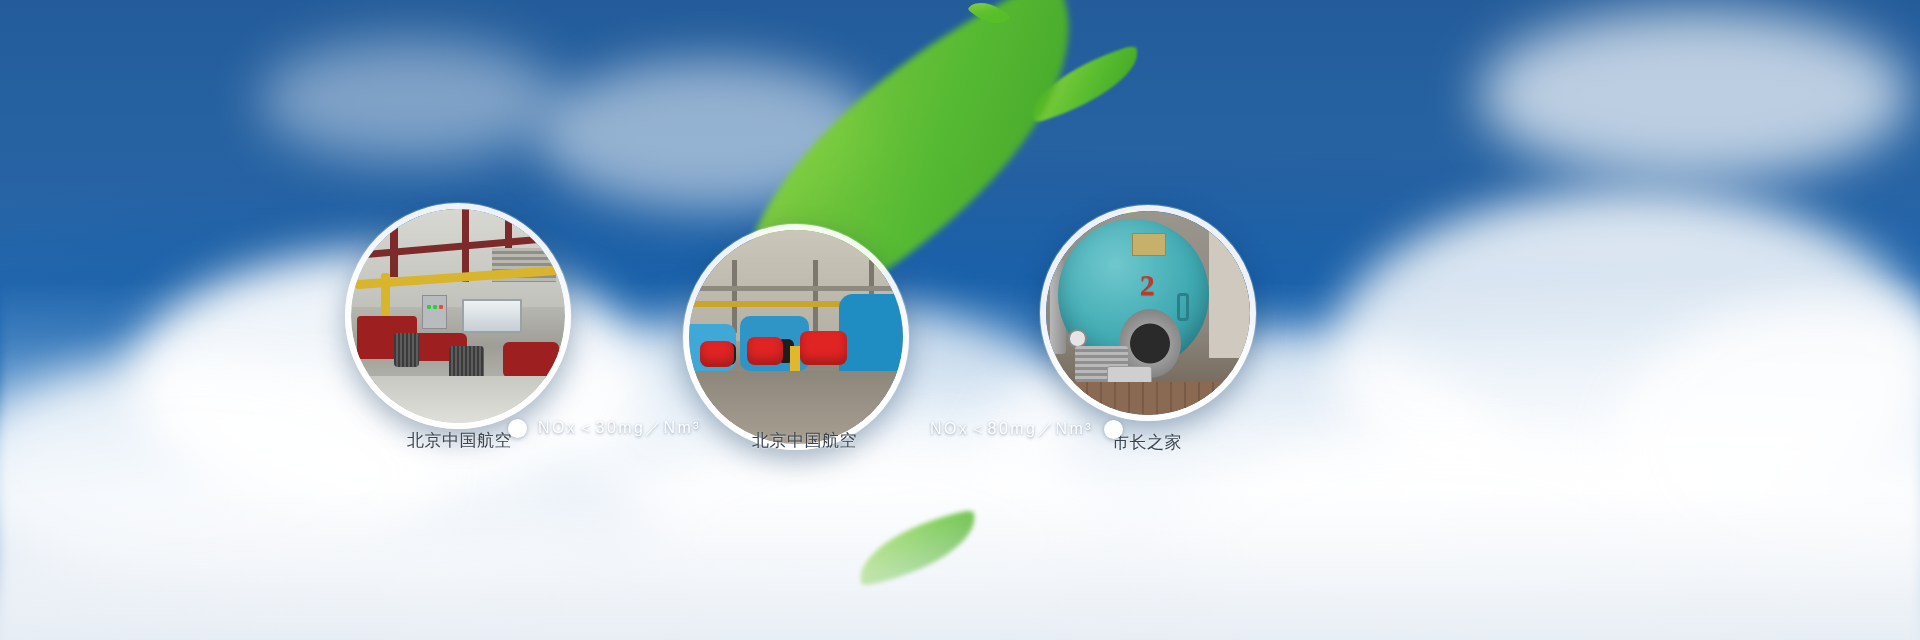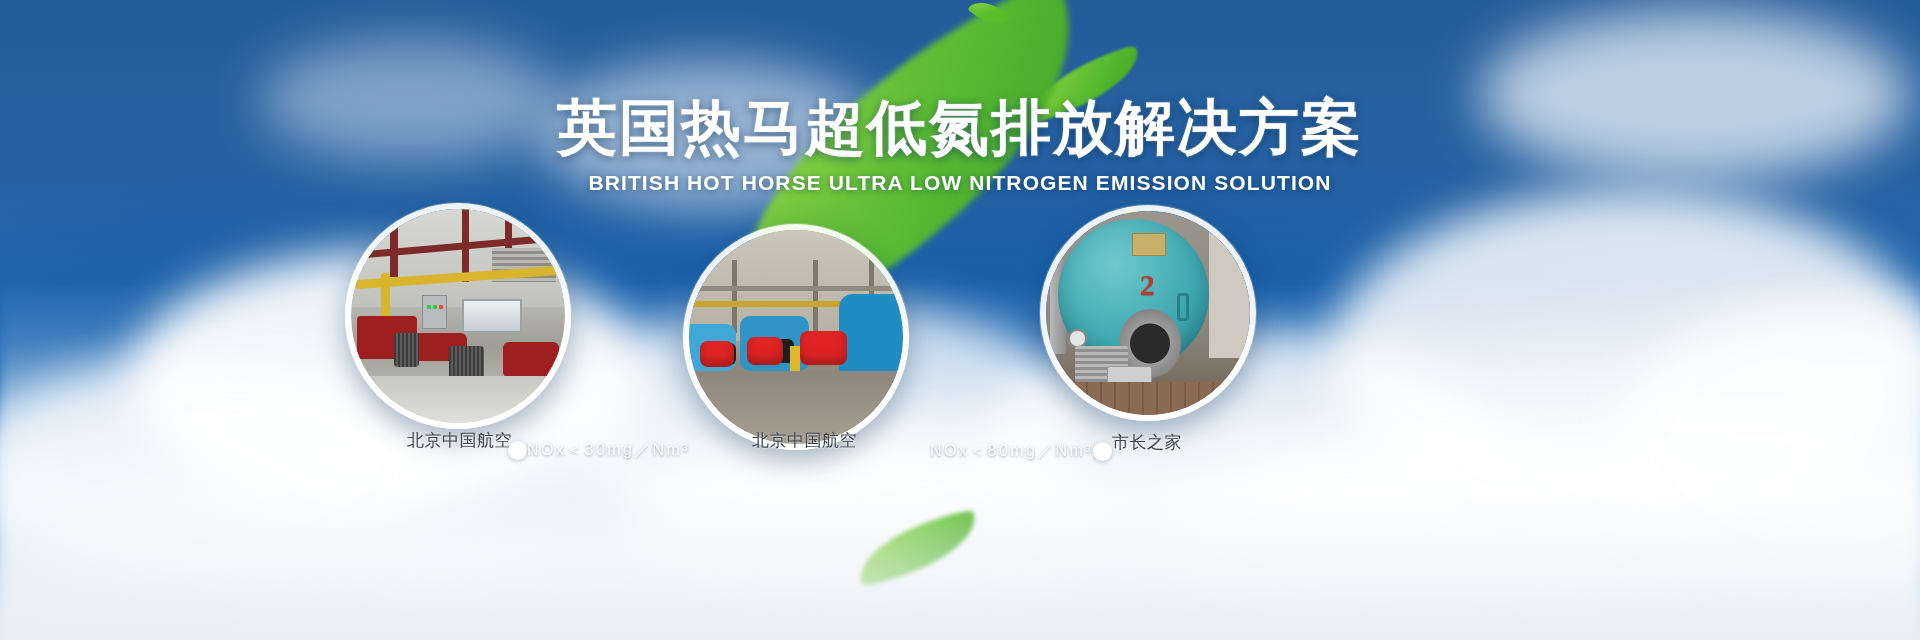--- a/index.html
+++ b/index.html
@@ -162,21 +162,21 @@
     background:repeating-linear-gradient(90deg,#8a6a52 0 12px,#7a5b45 12px 14px);}
   .ph3 .wall{position:absolute;right:0;top:6%;width:20%;height:66%;background:#cfc9bf;}
 
   
   .caption{position:absolute;z-index:7;color:#3a4550;font-size:17px;letter-spacing:.5px;
     text-shadow:0 1px 2px rgba(255,255,255,.7);white-space:nowrap;}
   .c1{left:407px;top:429px;}
   .c2{left:752px;top:429px;}
   .c3{left:1112px;top:431px;}
 
-  .badge{position:absolute;z-index:7;display:flex;align-items:center;white-space:nowrap;margin-top:22px;}
+  .badge{position:absolute;z-index:7;display:flex;align-items:center;gap:11px;white-space:nowrap;}
   .badge .dot{width:19px;height:19px;border-radius:50%;background:#ffffff;
     box-shadow:0 1px 4px rgba(40,70,110,.35);flex:0 0 auto;}
   .badge .txt{color:#ffffff;font-size:16px;letter-spacing:2.4px;
     text-shadow:0 1px 3px rgba(60,85,115,.55);}
   .b1{left:508px;top:418px;}
   .b3{left:930px;top:419px;}
   .b3 .txt{color:#ffffff;}
 
   
   .haze{position:absolute;left:0;right:0;bottom:0;height:150px;z-index:5;pointer-events:none;
@@ -200,24 +200,20 @@
   <div class="cl i"></div>
   <div class="cl j"></div>
   <div class="cl k"></div>
 
   <div class="leaf small"></div>
   <div class="leaf mid"></div>
   <div class="leaf big"></div>
   <div class="leaf tiny"></div>
   <div class="leaf bottom"></div>
 
-  <div class="headings">
-    <h1 class="title-cn">英国热马超低氮排放解决方案</h1>
-    <p class="title-en">BRITISH HOT HORSE ULTRA LOW NITROGEN EMISSION SOLUTION</p>
-  </div>
 
   <div class="photo p1">
     <div class="inner">
       <div class="ph1">
         <div class="ceil"></div>
         <div class="beam b1"></div>
           <div class="beam b2"></div>
         <div class="beam b3"></div>
           <div class="beam b4"></div>
         <div class="vent"></div>

